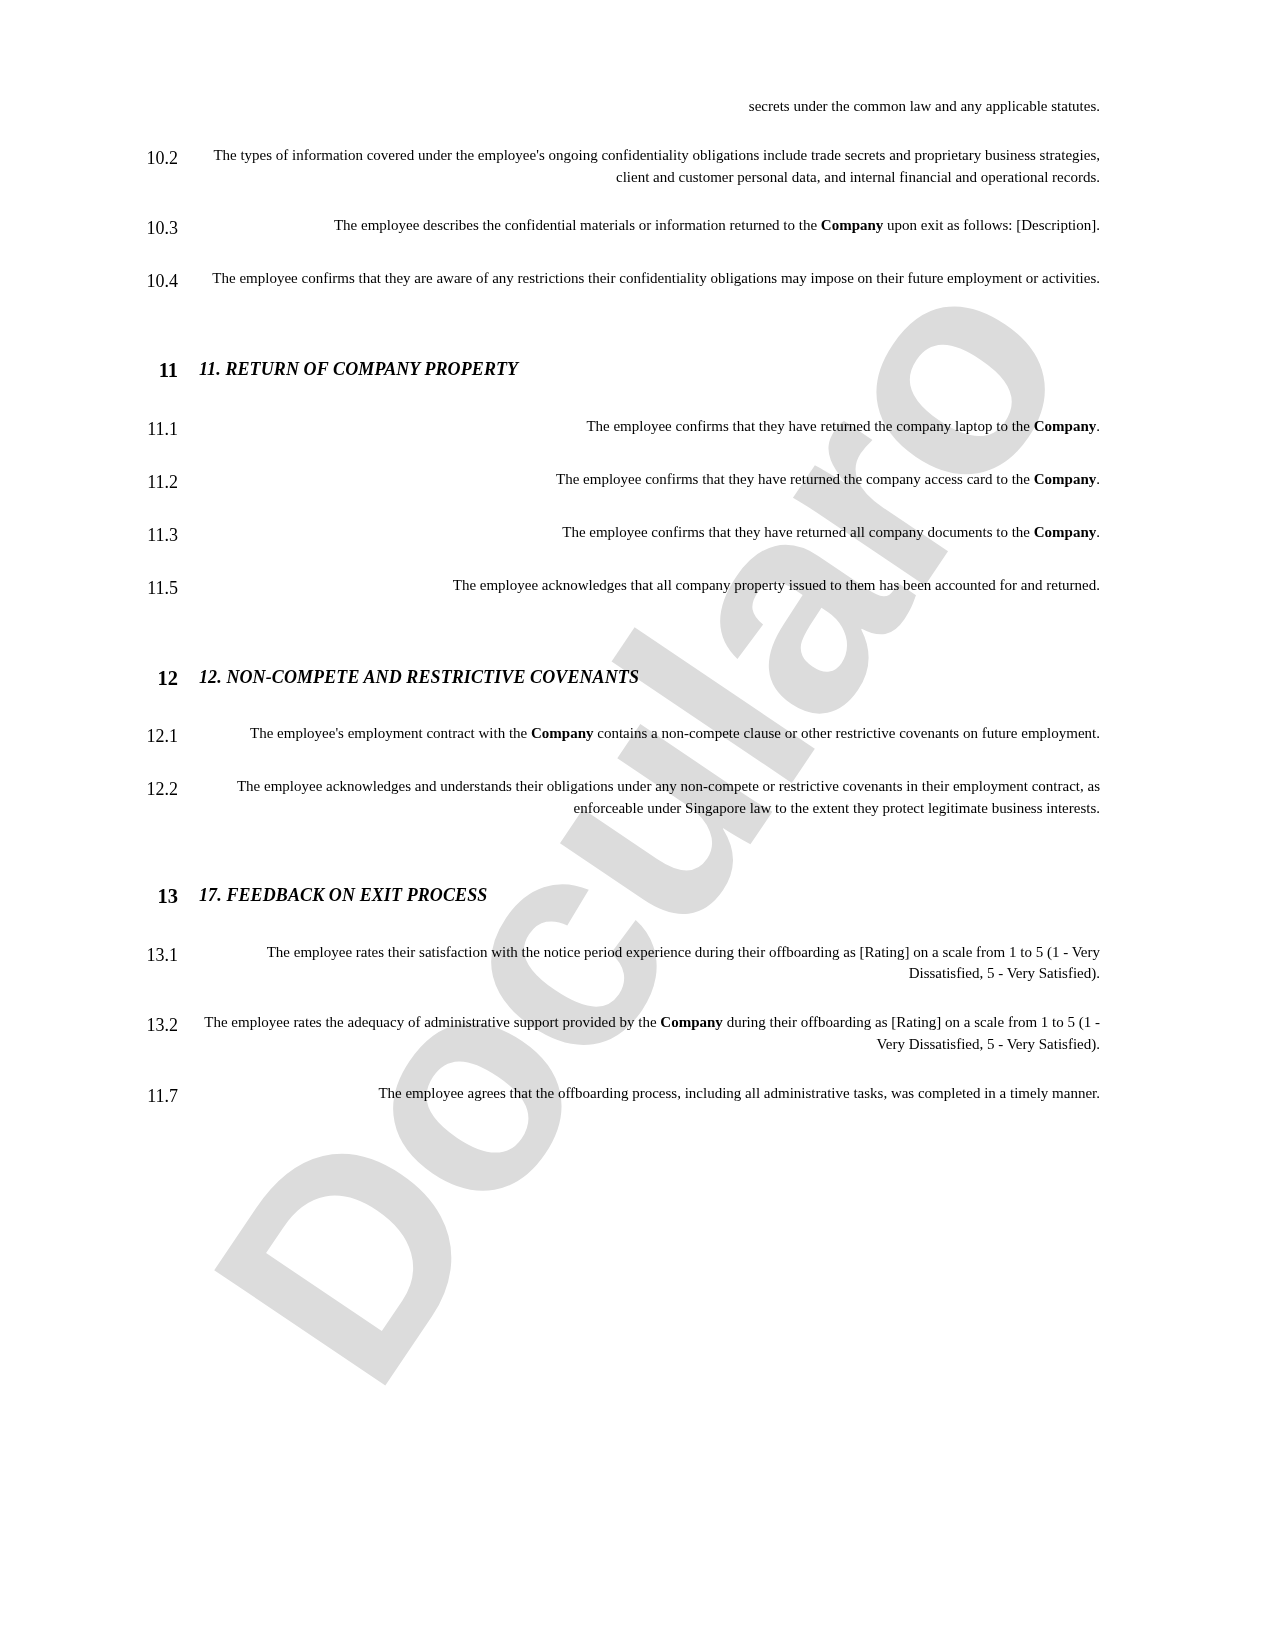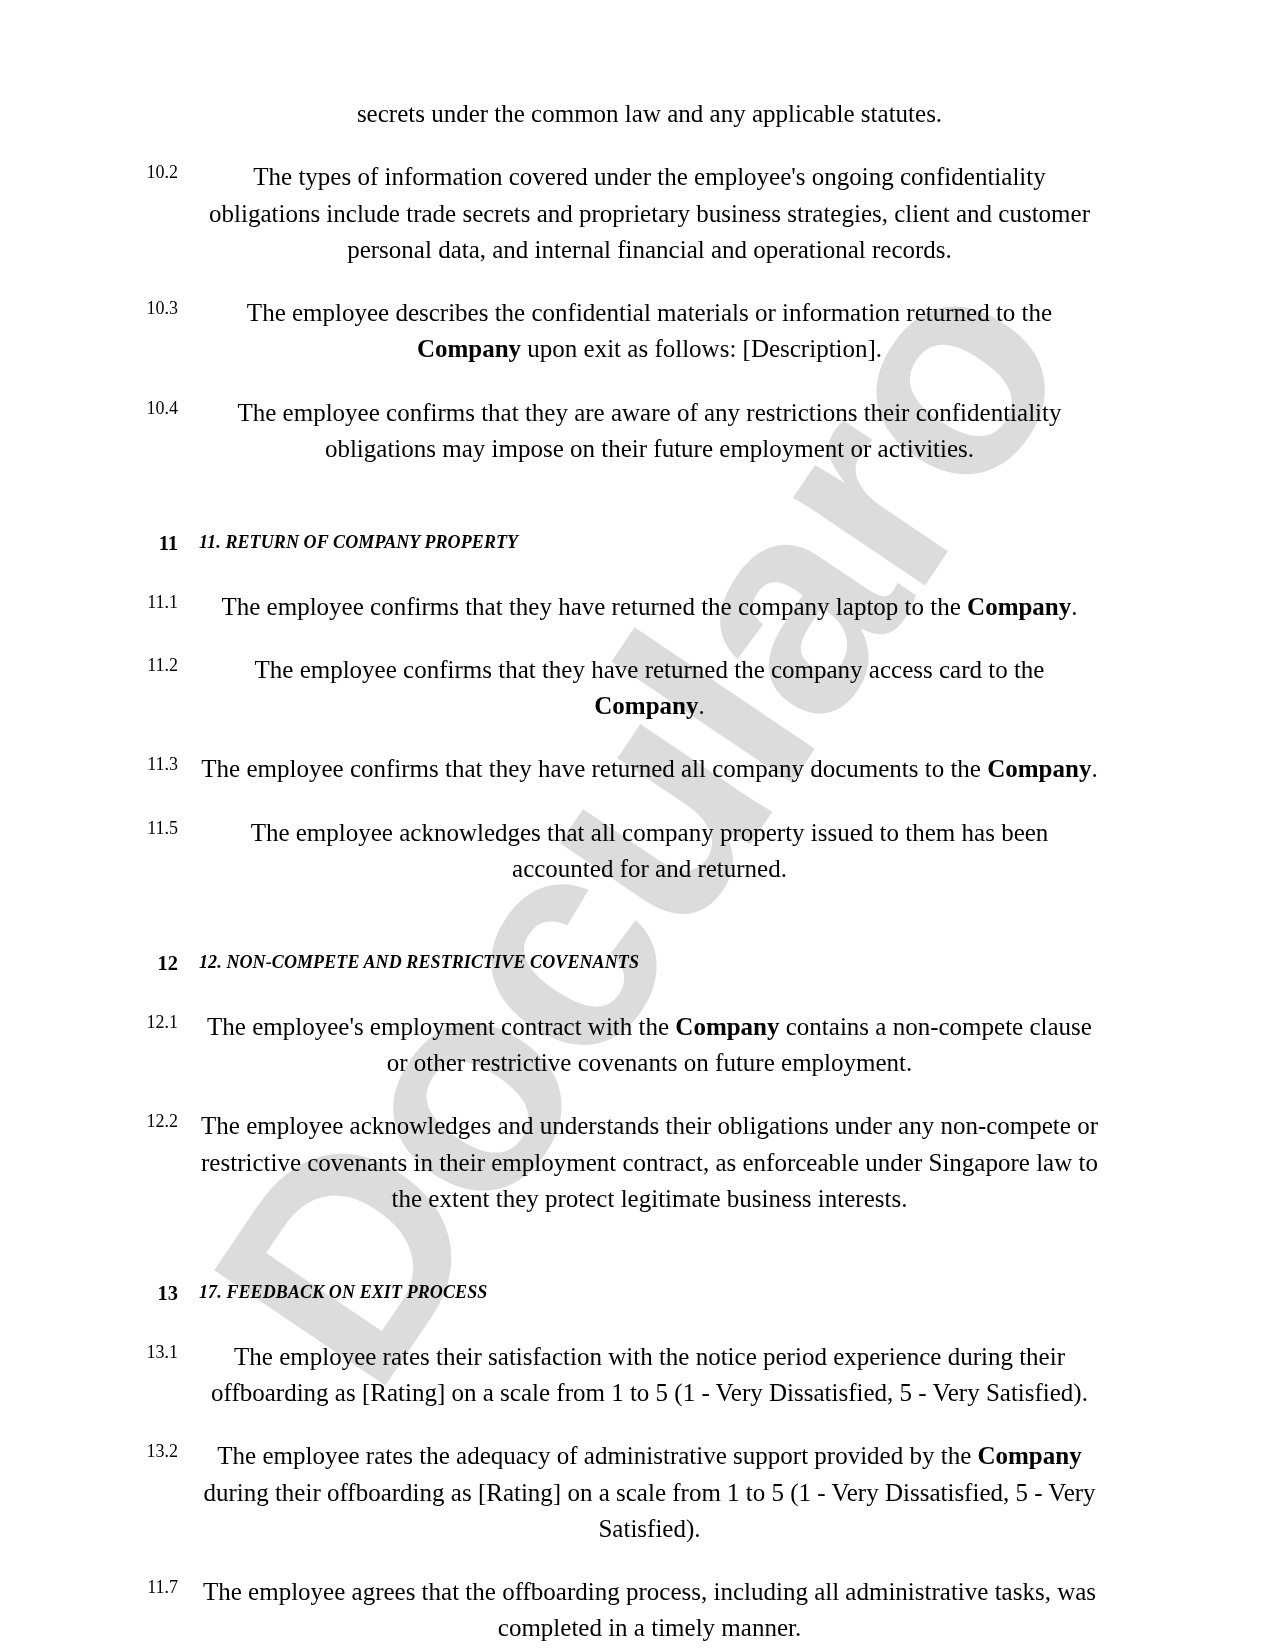--- a/index.html
+++ b/index.html
@@ -58,23 +58,23 @@
     width: 48px;
     text-align: right;
     font-size: 18px;
     line-height: 1.45;
     padding-right: 0;
     white-space: nowrap;
   }
   .body-text {
     flex: 1 1 auto;
     padding-left: 21px;
-    font-size: 25px;
+    font-size: 15px;
     line-height: 1.45;
-    text-align: center;
+    text-align: right;
   }
   .body-text b,
   .num.heading-num {
     font-weight: 700;
   }
   
   .section {
     display: flex;
     align-items: flex-start;
     margin-top: 62px;

